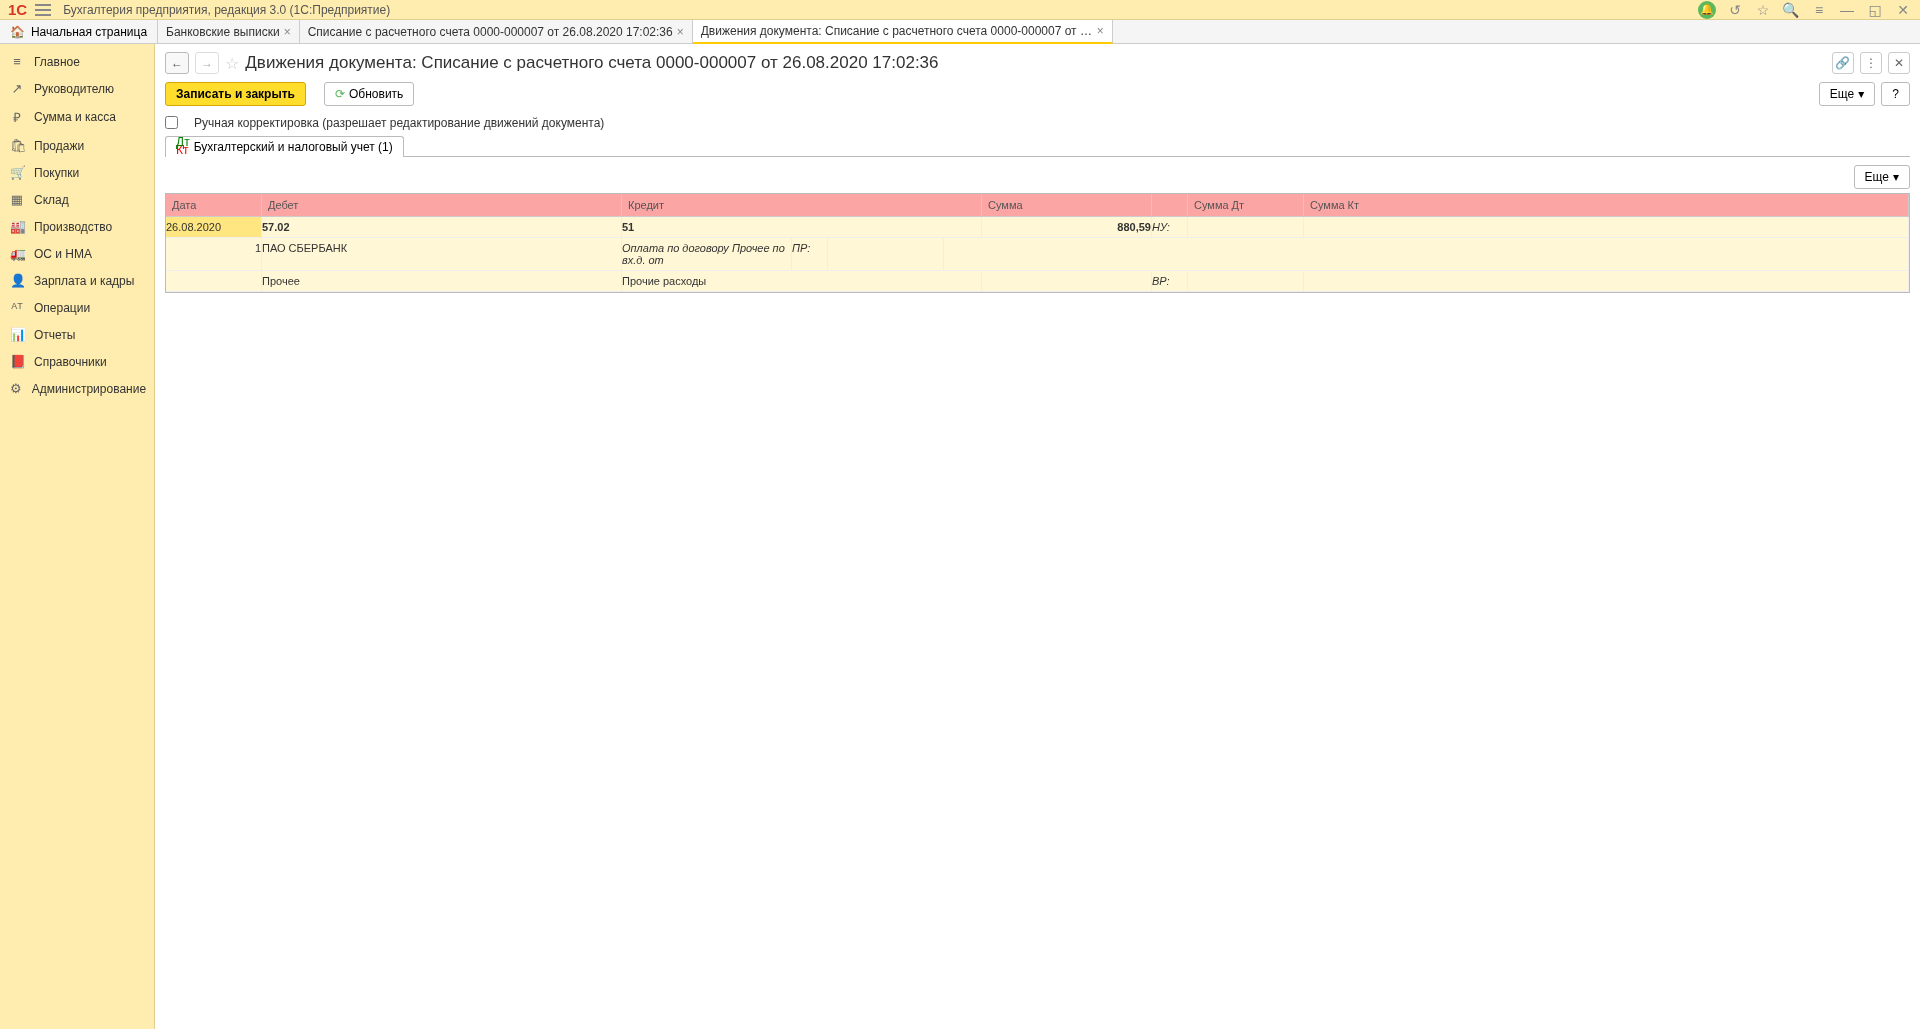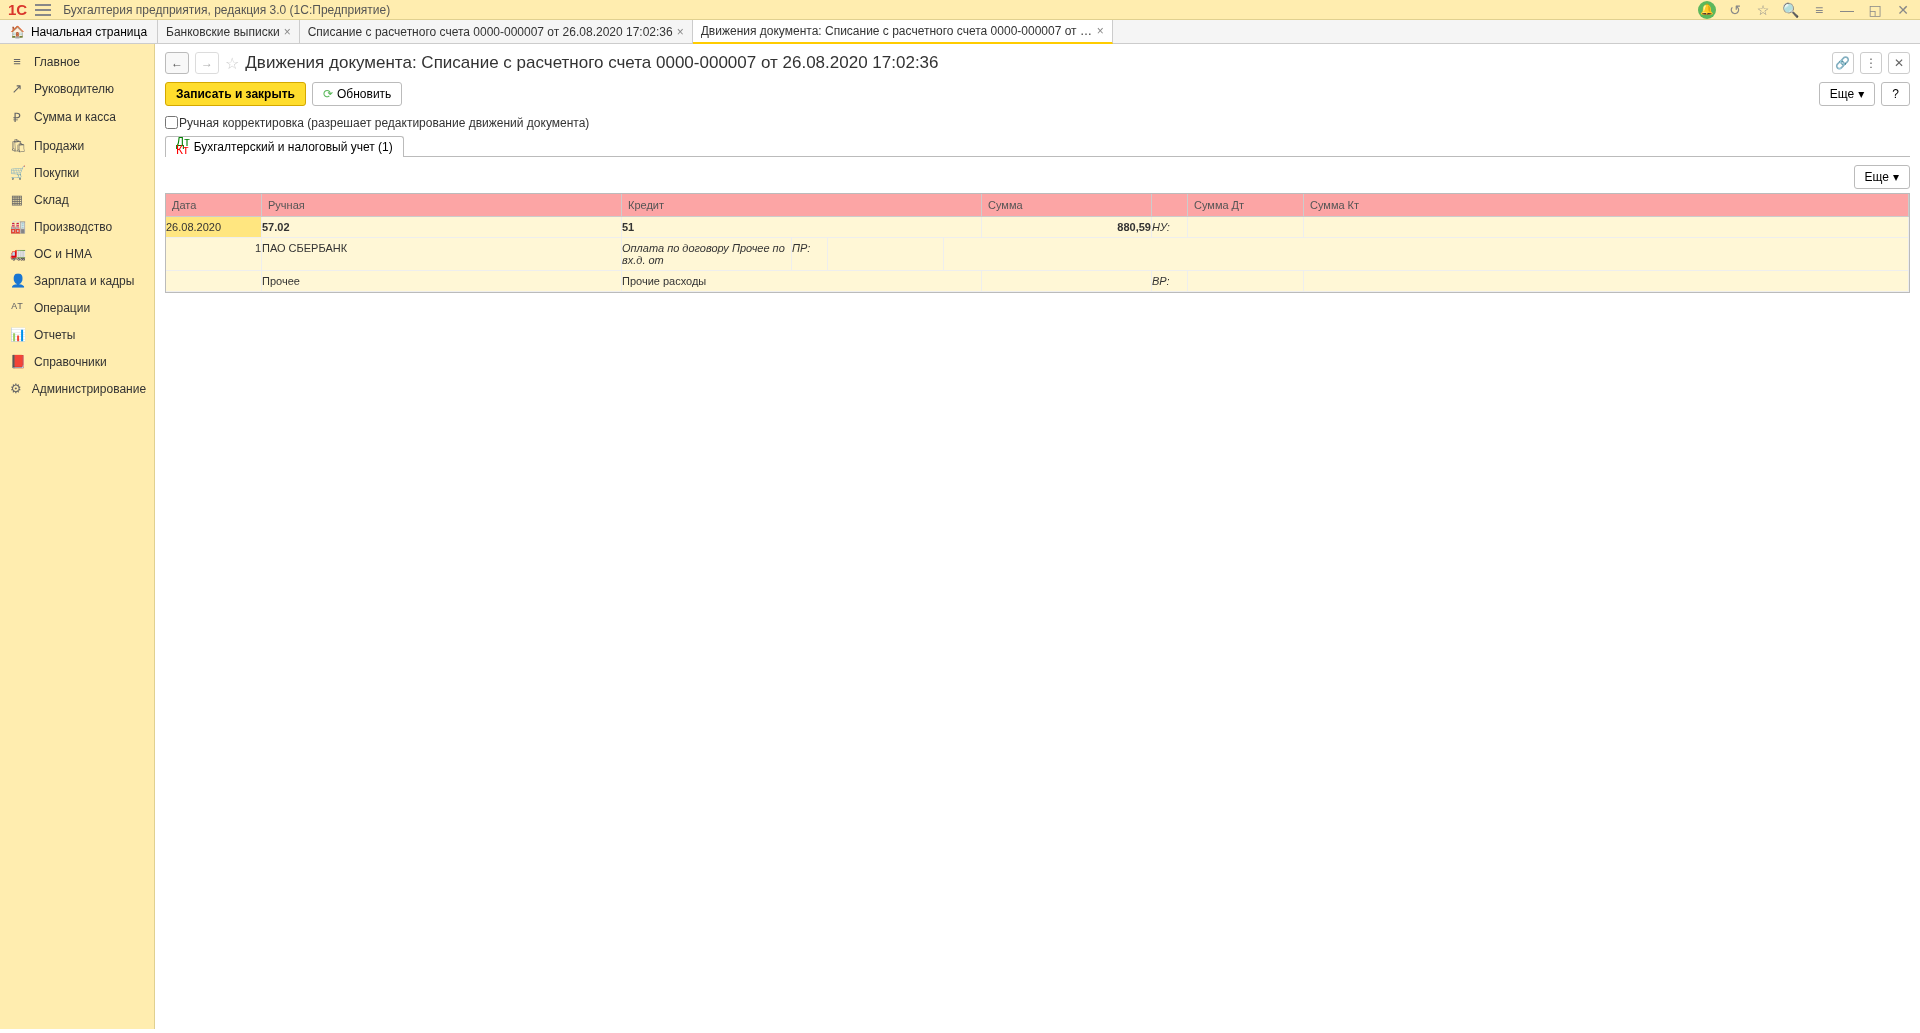--- a/index.html
+++ b/index.html
@@ -30,26 +30,26 @@
     .content { flex: 1; display: flex; flex-direction: column; padding: 4px 10px; }
     
     .page-header { display: flex; align-items: center; gap: 6px; padding: 4px 0; }
     .nav-btn { width: 24px; height: 22px; border: 1px solid #bbb; background: #fff; border-radius: 3px; cursor: pointer; display: flex; align-items: center; justify-content: center; color: #555; }
     .nav-btn:first-of-type { background: #f8f8f8; }
     .star { color: #ccc; font-size: 16px; cursor: pointer; }
     .page-title { font-size: 17px; color: #333; font-weight: normal; }
     .header-right { margin-left: auto; display: flex; gap: 6px; }
     .header-btn { width: 22px; height: 22px; border: 1px solid #ccc; border-radius: 3px; display: flex; align-items: center; justify-content: center; cursor: pointer; color: #666; }
     
-    .toolbar { display: flex; align-items: center; gap: 6px; padding: 4px 0; }
+    .toolbar { display: flex; align-items: center; gap: 18px; padding: 4px 0; }
     .btn-primary { background: #ffdd2d; border: 1px solid #d4a800; padding: 4px 10px; border-radius: 3px; cursor: pointer; font-weight: bold; font-size: 12px; }
     .btn-secondary { background: #fff; border: 1px solid #bbb; padding: 4px 10px; border-radius: 3px; cursor: pointer; display: flex; align-items: center; gap: 4px; }
     .toolbar-right { margin-left: auto; display: flex; gap: 6px; }
     
-    .checkbox-row { padding: 6px 0; display: flex; gap: 1px; }
+    .checkbox-row { padding: 6px 0; display: flex; gap: 16px; }
     .checkbox-row input { width: 13px; height: 13px; }
     .checkbox-row label { color: #333; }
     
     .tab-panel-head { display: flex; border-bottom: 1px solid #bbb; }
     .inner-tab { padding: 2px 10px; border: 1px solid #bbb; border-bottom: none; background: #fff; border-top-left-radius: 3px; border-top-right-radius: 3px; display: flex; align-items: center; gap: 4px; cursor: pointer; margin-bottom: -1px; }
     .dk { font-size: 8px; line-height: 7px; }
     .dk .d { color: green; }
     .dk .k { color: red; }
     
     .tab-content { padding: 8px 0; }
@@ -217,21 +217,21 @@
       <div class="grid-toolbar">
         <button class="btn-secondary">
           <span>Еще</span>
           <span>▾</span>
         </button>
       </div>
 
       <div class="grid">
         <div class="grid-header">
           <div class="cell c-date">Дата</div>
-          <div class="cell c-debit">Ручная</div>
+          <div class="cell c-debit">Дебет</div>
           <div class="cell c-credit">Кредит</div>
           <div class="cell c-sum" style="text-align:left">Сумма</div>
           <div class="cell c-type"></div>
           <div class="cell c-sumdt">Сумма Дт</div>
           <div class="cell c-sumkt">Сумма Кт</div>
         </div>
 
         <div class="grid-row highlight">
           <div class="cell c-date date-cell">26.08.2020</div>
           <div class="cell c-debit bold">57.02</div>

